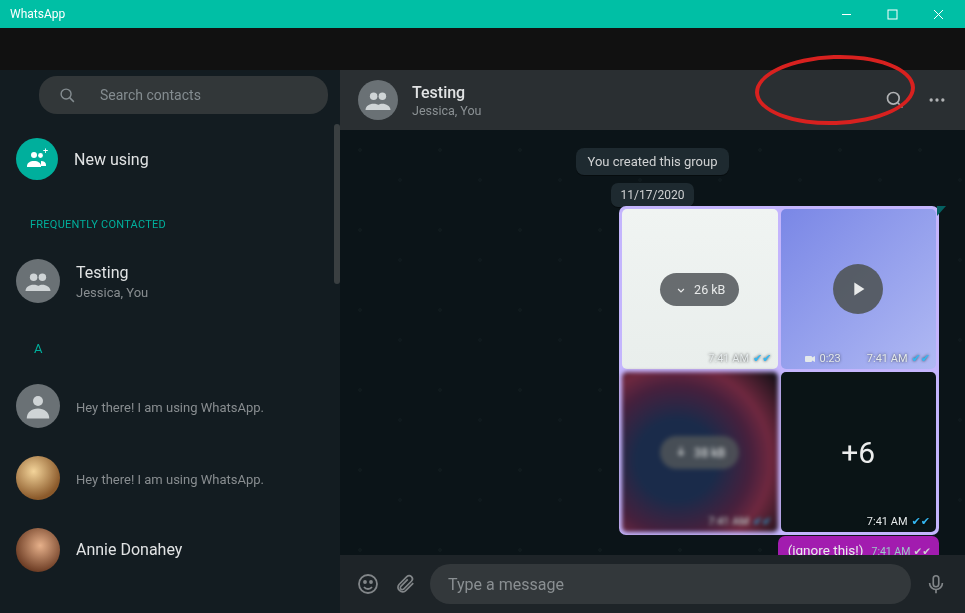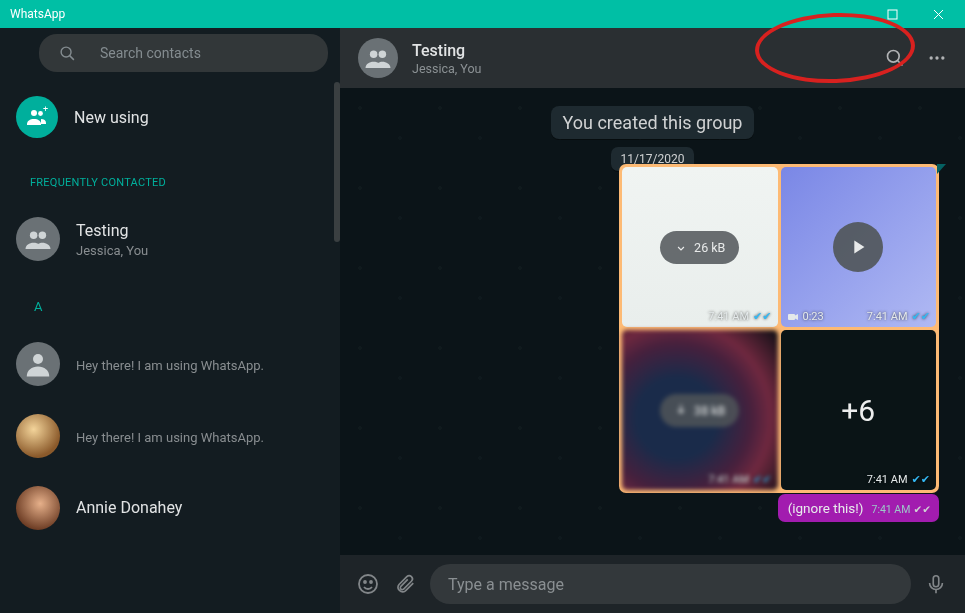--- a/index.html
+++ b/index.html
@@ -1,17 +1,17 @@
 <!DOCTYPE html>
 <html><head>
 <meta charset="utf-8">
 <style>
   * { box-sizing: border-box; margin: 0; padding: 0; font-family: -apple-system, "Segoe UI", Roboto, Helvetica, Arial, sans-serif; }
   html, body { width: 965px; height: 613px; overflow: hidden; background: #111; }
-  .root { width: 965px; height: 613px; display: flex; flex-direction: column; }
+  .root { width: 965px; height: 613px; display: flex; flex-direction: column; gap: 42px; }
 
   
   .titlebar { height: 28px; background: #00bfa5; display: flex; align-items: center; justify-content: space-between; padding: 0 4px 0 10px; }
   .titlebar-title { color: #fff; font-size: 12px; }
   .titlebar-buttons { display: flex; }
   .titlebar-btn { width: 46px; height: 28px; display:flex; align-items:center; justify-content:center; color:#fff; font-size:14px; }
   .titlebar-btn svg { stroke:#fff; }
 
   
   .main { flex:1; display:flex; min-height:0; }
@@ -50,32 +50,32 @@
 
   .chat-body { flex:1; position:relative; overflow:hidden; }
   .chat-bg { position:absolute; inset:0; background-color:#0b1519;
     background-image:
       radial-gradient(circle at 20px 20px, rgba(255,255,255,0.025) 2px, transparent 2px),
       radial-gradient(circle at 60px 50px, rgba(255,255,255,0.02) 2px, transparent 2px);
     background-size: 80px 80px;
     opacity:0.9;
   }
   .chat-inner { position:absolute; inset:0; padding:12px 24px 12px 24px; }
-  .system-pill { display:inline-block; background:#1e2a30; color:#d0d2d3; font-size:18px; padding:6px 12px; border-radius:8px; box-shadow:0 1px 0 rgba(0,0,0,.4);}
+  .system-pill { display:inline-block; background:#1e2a30; color:#d0d2d3; font-size:13px; padding:6px 12px; border-radius:8px; box-shadow:0 1px 0 rgba(0,0,0,.4);}
   .center { text-align:center; margin:6px 0 8px 0;}
   .date-pill { display:inline-block; background:#1e2a30; color:#cfd1d2; font-size:12px; padding:5px 10px; border-radius:7px; box-shadow:0 1px 0 rgba(0,0,0,.4);}
 
-  .media-bubble { position:absolute; right:26px; top:76px; width:320px; background:#fdba74; border-radius:7px; padding:3px; }
+  .media-bubble { position:absolute; right:26px; top:76px; width:320px; background:#c4b5fd; border-radius:7px; padding:3px; }
   .media-bubble::after { content:""; position:absolute; top:0; right:-7px; width:0; height:0; border-top:0 solid transparent; border-bottom:10px solid transparent; border-left:9px solid #056162; }
   .media-grid { display:grid; grid-template-columns: 1fr 1fr; grid-template-rows: 160px 160px; gap:3px; }
   .tile { position:relative; border-radius:5px; overflow:hidden; background:#0e2d2e; }
   .tile-overlay { position:absolute; inset:0; display:flex; align-items:center; justify-content:center; }
   .dl-pill { background:rgba(80,85,88,0.85); color:#e8eaea; font-size:12.5px; padding:9px 14px; border-radius:20px; display:flex; align-items:center; gap:6px;}
   .tile-meta { position:absolute; bottom:4px; right:6px; color:#e4e9ea; font-size:11px; display:flex; align-items:center; gap:4px; text-shadow:0 0 3px rgba(0,0,0,.7);}
-  .tile-meta.left-meta { right:auto; left:6px; }
+  .tile-meta.left-meta { right:auto; left:23px; }
   .tick { color:#34b7f1; }
   .tick.gray { color:#cfd2d3; }
   .play-circle { width:50px; height:50px; border-radius:50%; background:rgba(80,85,88,0.9); display:flex; align-items:center; justify-content:center; }
   .plus-count { color:#eceded; font-size:30px; font-weight:400; }
 
   .tile1-bg { background:linear-gradient(#f0f4f2,#e9eeec); filter:blur(0.4px); }
   .tile2-bg { background:linear-gradient(135deg,#7a87e6,#9aa5ee 60%, #b0b9f3); }
   .tile3-bg { background:radial-gradient(circle at 35% 55%, #1a2b4a 0 30%, #46203d 55%, #6f283f 70%, #0d0f14 100%); filter:blur(2px);}
   .tile4-bg { background:#0a1416; }
 

